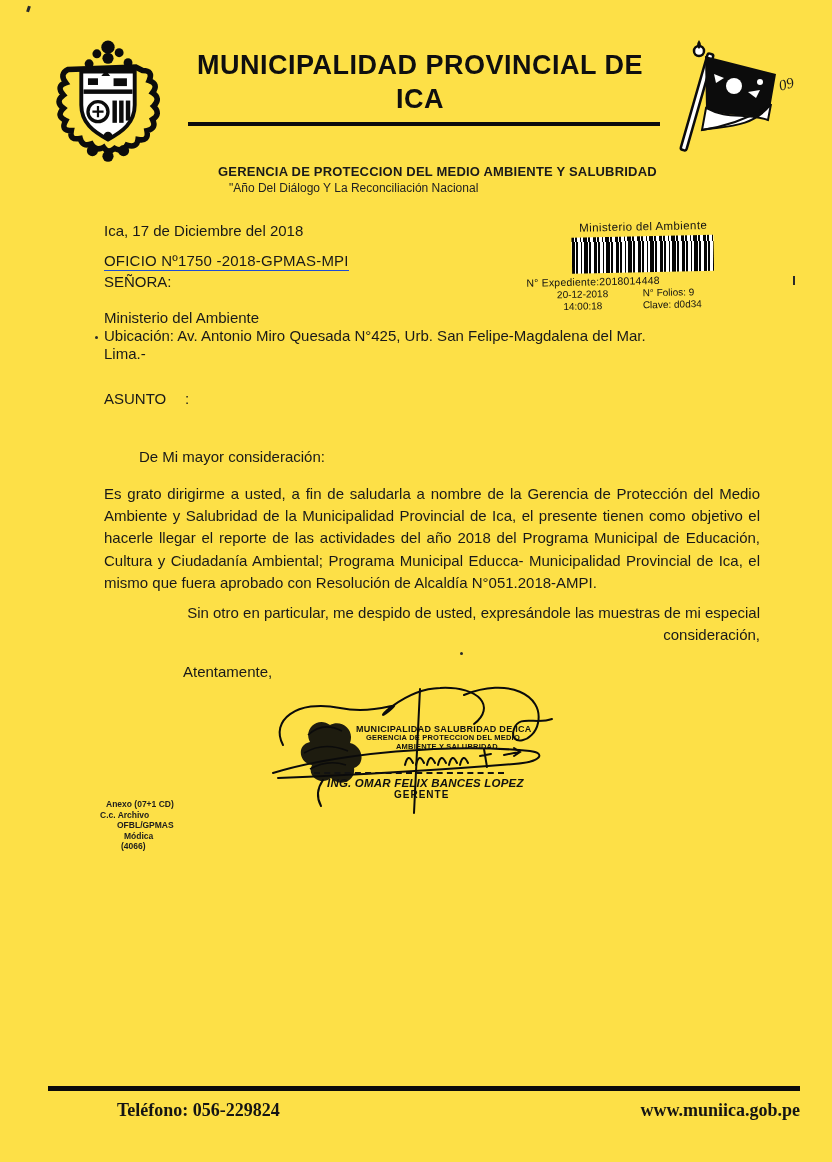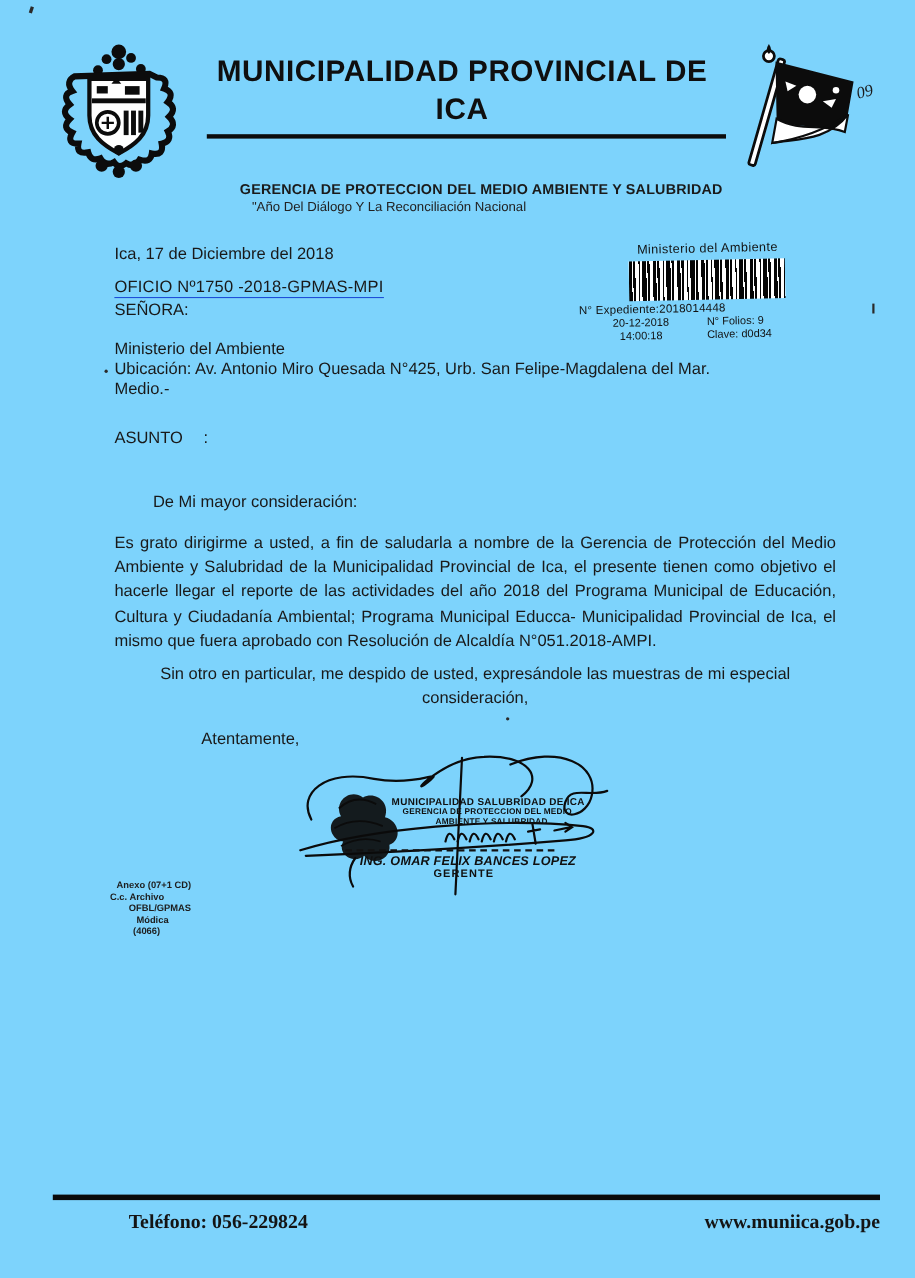--- a/index.html
+++ b/index.html
@@ -1,20 +1,20 @@
 <!DOCTYPE html>
 <html><head>
 <meta charset="utf-8">
 <style>
   * { margin:0; padding:0; box-sizing:border-box; }
   html,body { background:#ffffff; }
   body { font-family:"Liberation Sans", sans-serif; color:#161616; }
   .page {
     position:relative; width:832px; height:1162px; margin:0 auto;
-    background:#7dd3fc; overflow:hidden;
+    background:#fde047; overflow:hidden;
   }
   
   .coat { position:absolute; left:52px; top:36px; width:112px; height:128px; }
   .org-title {
     position:absolute; left:180px; top:48px; width:480px; text-align:center;
     font-size:27px; font-weight:bold; letter-spacing:.5px; line-height:34px; color:#0f0f0f;
   }
   .title-rule { position:absolute; left:188px; top:122px; width:472px; height:4px; background:#0c0c0c; }
   .flag { position:absolute; left:672px; top:34px; width:120px; height:128px; }
   .hand-mark {
@@ -46,21 +46,21 @@
   .rec-org { top:309px; }
   .rec-address { top:327px; }
   .rec-city { top:345px; }
   .subject { position:absolute; left:104px; top:390px; width:672px; display:flex; font-size:15px; color:#191919; }
   .subject .lbl { width:81px; flex:none; }
   .subject .colon { width:17px; flex:none; }
   .subject .txt { width:566px; line-height:21px; }
   .greeting { top:448px;margin-left:35px; }
   .para { position:absolute; left:104px; width:656px; font-size:15px; line-height:22.2px; text-align:justify; color:#191919; }
   .p1 { top:483px; }
-  .p2 { top:602px; text-align:center; }
+  .p2 { top:602px; text-align:right; }
   .closing { left:183px; top:663px; }
   
   .sig-svg { position:absolute; left:268px; top:683px; width:292px; height:134px; }
   .sstamp { position:absolute; text-align:center; font-weight:bold; color:#101010; white-space:nowrap; }
   .ss1 { left:356px; top:724px; font-size:9px; letter-spacing:.3px; }
   .ss2 { left:366px; top:733px; font-size:7.5px; letter-spacing:.2px; }
   .ss3 { left:396px; top:742px; font-size:7.5px; letter-spacing:.2px; }
   .sig-dash { position:absolute; left:314px; top:772px; width:190px; border-top:2px dashed #121212; }
   .sig-name { left:327px; top:777px; font-size:11.5px; font-style:italic; letter-spacing:.2px; }
   .sig-role { left:394px; top:789px; font-size:10px; letter-spacing:1px; }
@@ -160,21 +160,21 @@
       <span class="l">14:00:18</span>
       <span class="r">Clave: d0d34</span>
     </div>
   </div>
 
   <div class="ln date-line">Ica, 17 de Diciembre del 2018</div>
   <div class="ln oficio">OFICIO Nº1750 -2018-GPMAS-MPI</div>
   <div class="ln salutation">SEÑORA:</div>
   <div class="ln rec-org">Ministerio del Ambiente</div>
   <div class="ln rec-address">Ubicación: Av. Antonio  Miro Quesada N°425, Urb. San Felipe-Magdalena del Mar.</div>
-  <div class="ln rec-city">Medio.-</div>
+  <div class="ln rec-city">Lima.-</div>
 
   <div class="subject">
     <span class="lbl">ASUNTO</span>
     <span class="colon">:</span>
   </div>
 
   <div class="ln greeting">De Mi mayor consideración:</div>
   <div class="para p1">Es grato dirigirme a usted, a fin de saludarla a nombre de la Gerencia de Protección del Medio Ambiente y Salubridad de la Municipalidad Provincial de Ica, el presente tienen como objetivo el hacerle llegar el reporte de las actividades del año 2018 del Programa Municipal de Educación, Cultura y Ciudadanía Ambiental; Programa Municipal Educca- Municipalidad Provincial de Ica, el mismo que fuera aprobado con Resolución de Alcaldía N°051.2018-AMPI.</div>
   <div class="para p2">Sin otro en particular, me despido de usted, expresándole las muestras de mi especial consideración,</div>
   <div class="ln closing">Atentamente,</div>

